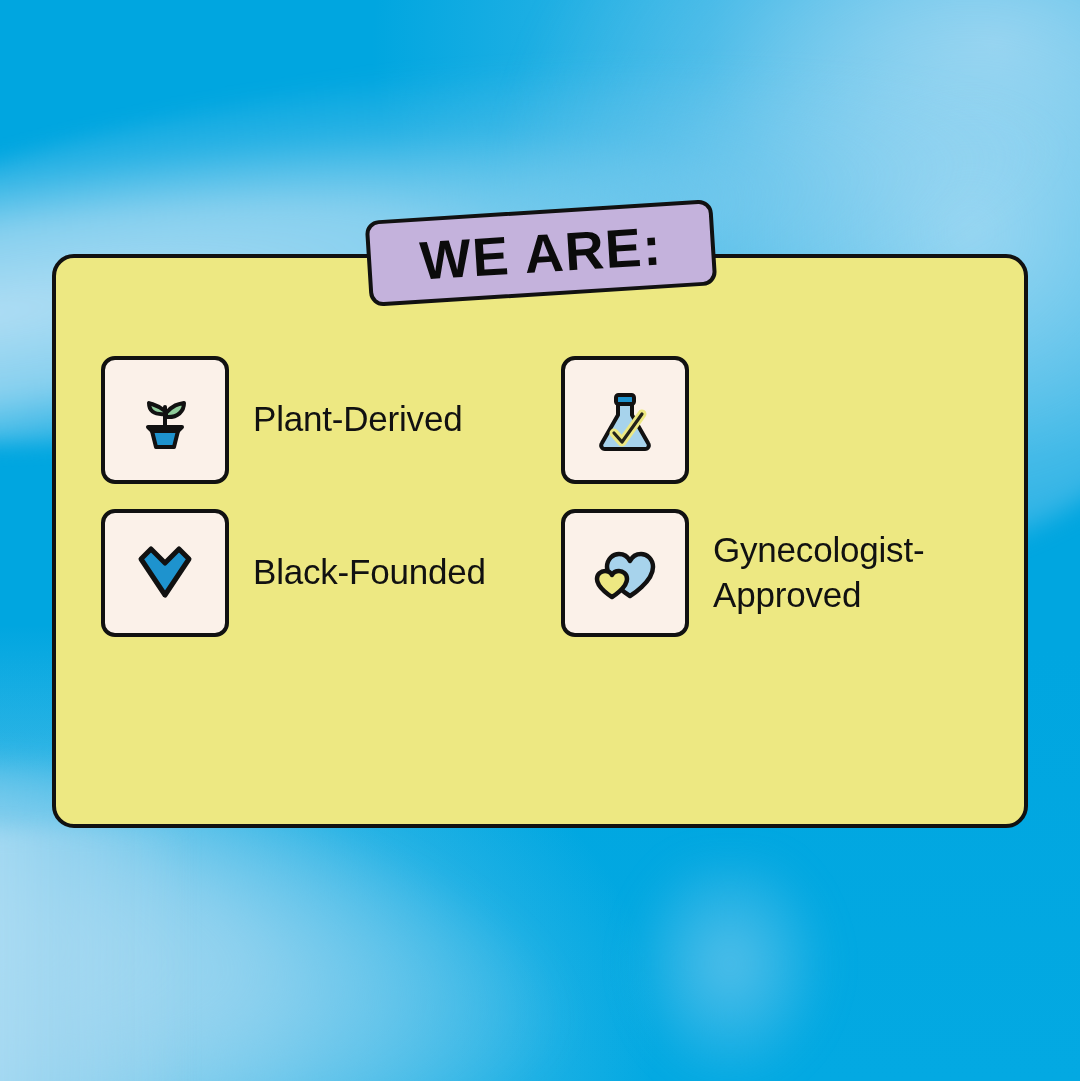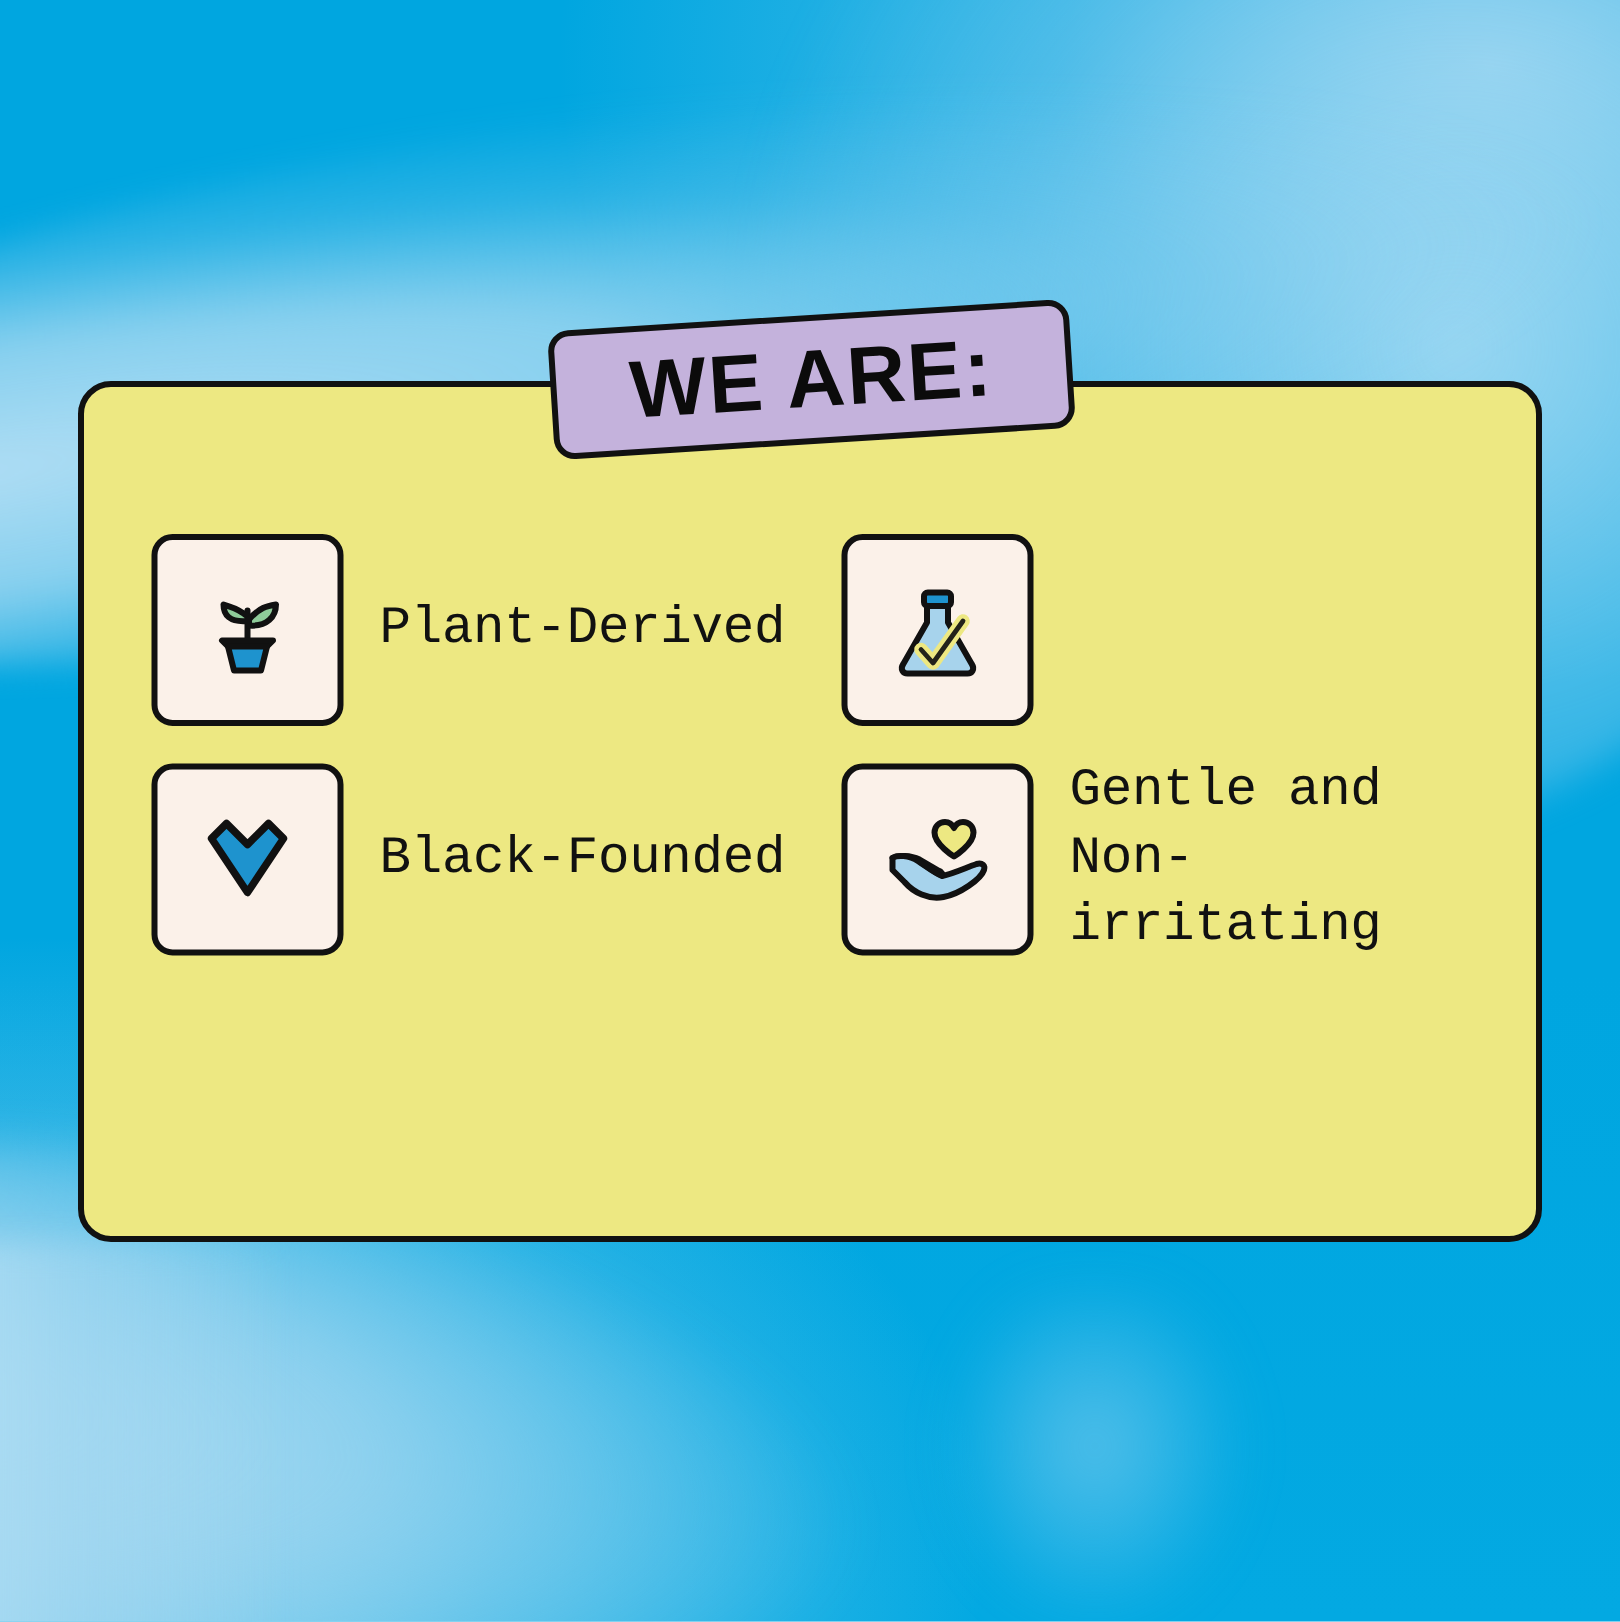--- a/index.html
+++ b/index.html
@@ -145,21 +145,21 @@
     display: flex;
     align-items: center;
     justify-content: center;
   }
   .tile svg { display: block; }
   .feature-label {
     font-size: 35px;
     line-height: 1.28;
     color: #111111;
     letter-spacing: -0.2px;
-    font-family: Liberation Mono, monospace;
+    font-family: Liberation Sans, sans-serif;
     max-width: 300px;
   }
 </style>
 </head>
 <body>
 
 <div id="canvas">
 
   <div class="bg-base"></div>
   <div class="bg-glow-right"></div>
@@ -213,39 +213,37 @@
             <svg width="80" height="80" viewBox="0 0 80 80">
               <path d="M16 26 L26 16 L40 30 L54 16 L64 26 L40 62 Z" fill="#1E93CE" stroke="#111" stroke-width="5" stroke-linejoin="round"></path>
             </svg>
           </span>
         </div>
         <div class="feature-label">
           <span>Black-Founded</span>
         </div>
       </div>
 
-
-      <div class="feature">
-        <div class="tile">
-          <span>
-            <svg width="80" height="80" viewBox="0 0 80 80">
-              <path d="M51 38 C51 38 38 30 38 22 C38 18 41 15 45 15 C48 15 50 17 51 19
-                       C52 17 54 15 57 15 C61 15 64 18 64 22 C64 30 51 38 51 38 Z" fill="#EDE882" stroke="#111" stroke-width="4" stroke-linejoin="round"></path>
-              <path d="M10 39 C14 37 22 37 28 40 L40 47 C43 48 44 50 43 52 C42 54 39 55 36 54 L27 51" fill="#A7D3EC" stroke="#111" stroke-width="4" stroke-linecap="round" stroke-linejoin="round"></path>
-              <path d="M10 39 C13 37 21 37 27 41 C33 45 38 49 43 51 C49 50 60 45 66 43
-                       C70 42 72 44 71 47 C69 53 55 63 44 65 C34 67 24 62 18 55 L10 47 Z" fill="#A7D3EC" stroke="#111" stroke-width="4" stroke-linejoin="round"></path>
-              <path d="M27 41 C33 45 38 49 43 51" fill="none" stroke="#111" stroke-width="3.4" stroke-linecap="round"></path>
+      <div class="feature">
+        <div class="tile">
+          <span>
+            <svg width="78" height="78" viewBox="0 0 78 78">
+              <path d="M44 62 C44 62 21 48 21 33 C21 25 27 20 33 20 C38 20 42 23 44 27
+                       C46 23 50 20 55 20 C61 20 67 25 67 33 C67 48 44 62 44 62 Z" fill="#A7D3EC" stroke="#111" stroke-width="4.5" stroke-linejoin="round"></path>
+              <path d="M26 63 C26 63 11 54 11 45 C11 40 15 37 19 37 C22 37 25 39 26 41
+                       C27 39 30 37 33 37 C37 37 41 40 41 45 C41 54 26 63 26 63 Z" fill="#EDE882" stroke="#111" stroke-width="4.5" stroke-linejoin="round"></path>
             </svg>
           </span>
         </div>
         <div class="feature-label">
-          <div>Gentle and</div>
-          <div>Non-irritating</div>
-        </div>
-      </div>
+          <div>Gynecologist-</div>
+          <div>Approved</div>
+        </div>
+      </div>
+
 
     </div>
   </div>
 
   <div class="badge">
     <span class="badge-text">WE ARE:</span>
   </div>
 
 </div>
 

